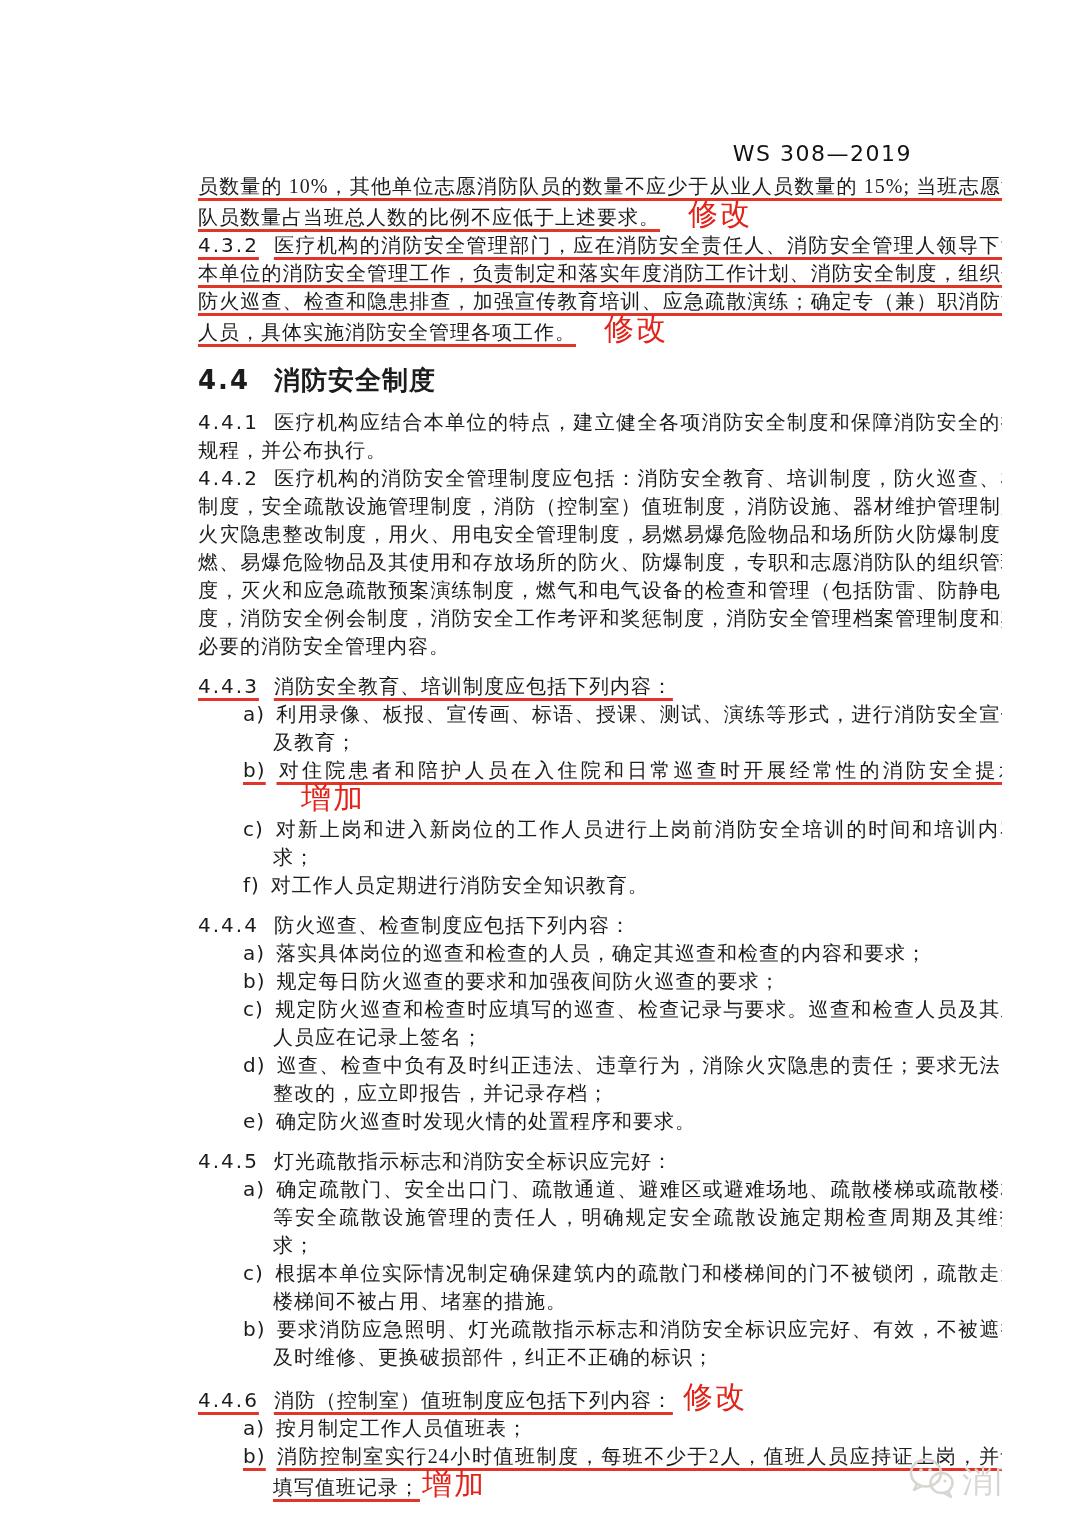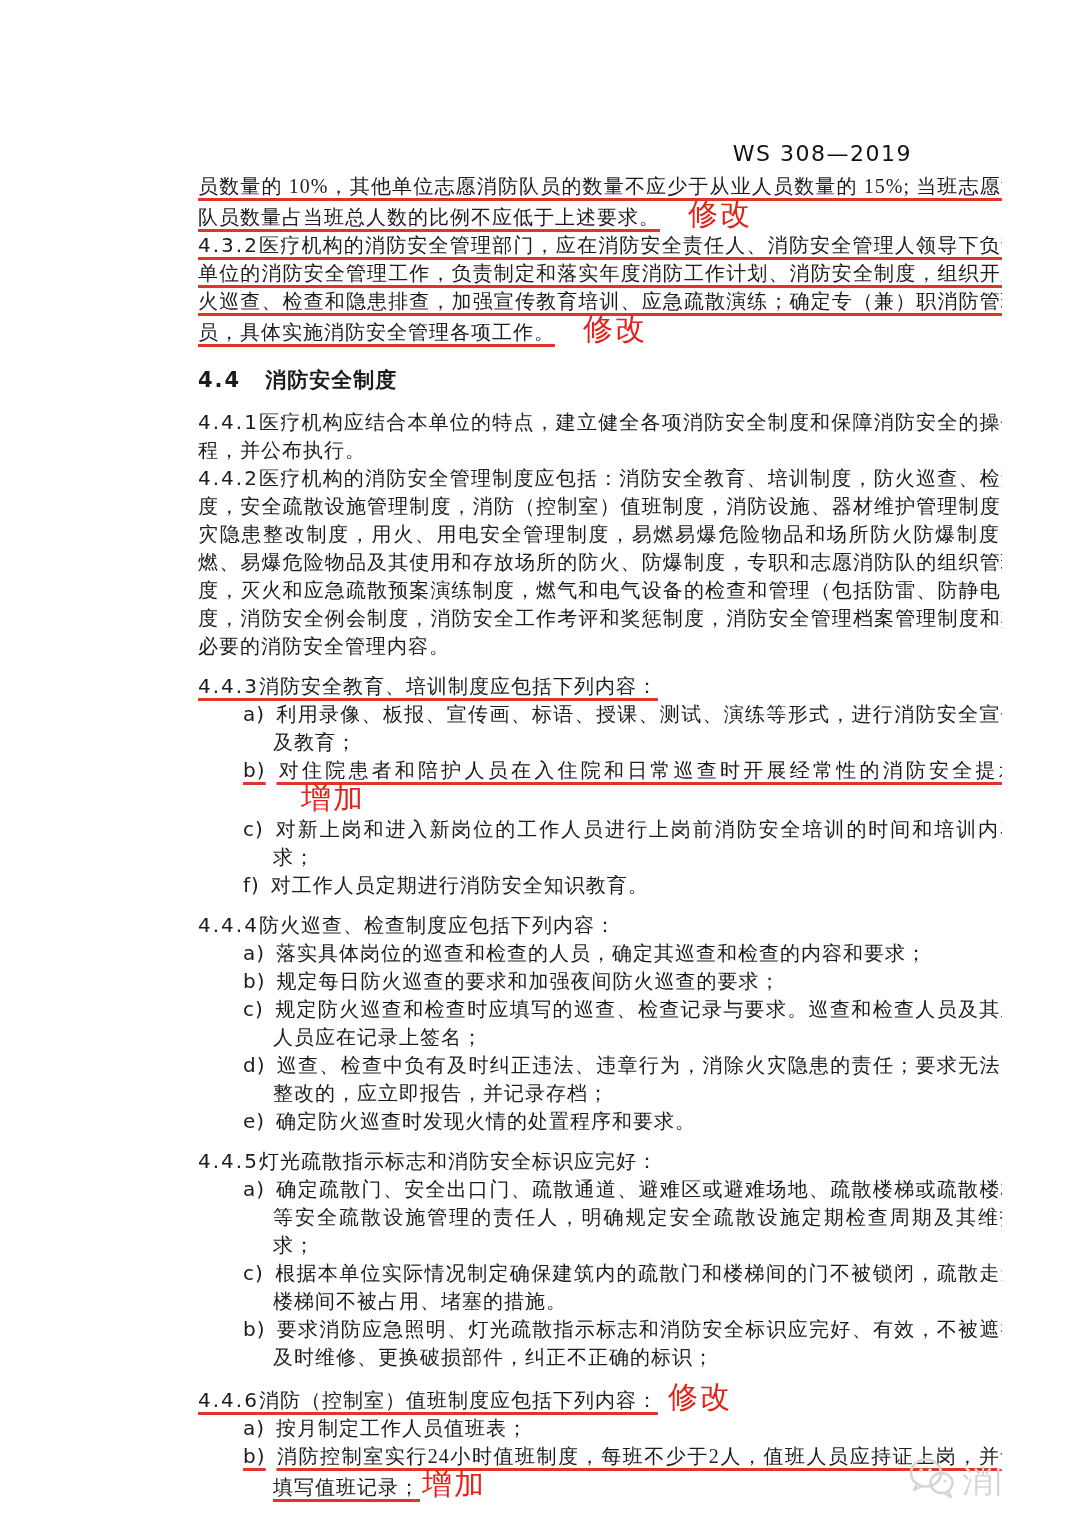--- a/index.html
+++ b/index.html
@@ -19,26 +19,26 @@
   }
   .content{
     position:absolute;left:120px;top:172px;width:845px;
     font-size:20px;line-height:28px;letter-spacing:1px;
     text-align:justify;
   }
   .para{margin:0;}
   .sec{margin-top:12px;}
   .num{
     font-family:"DejaVu Sans","Liberation Sans",sans-serif;
-    letter-spacing:2px;padding-right:0;white-space:nowrap;
+    letter-spacing:2px;padding-right:15px;white-space:nowrap;
   }
   .h2{
     margin:20px 0 14px 0;
     font-family:"DejaVu Sans","Liberation Sans",sans-serif;
-    font-weight:bold;font-size:21px;letter-spacing:1px;
+    font-weight:bold;font-size:26px;letter-spacing:1px;
   }
   .h2 .num{padding-right:24px;}
   .li{
     margin:0;padding-left:75px;text-indent:-30px;
   }
   .marker{
     font-family:"DejaVu Sans","Liberation Sans",sans-serif;
     padding-right:11px;
   }
   .u{

